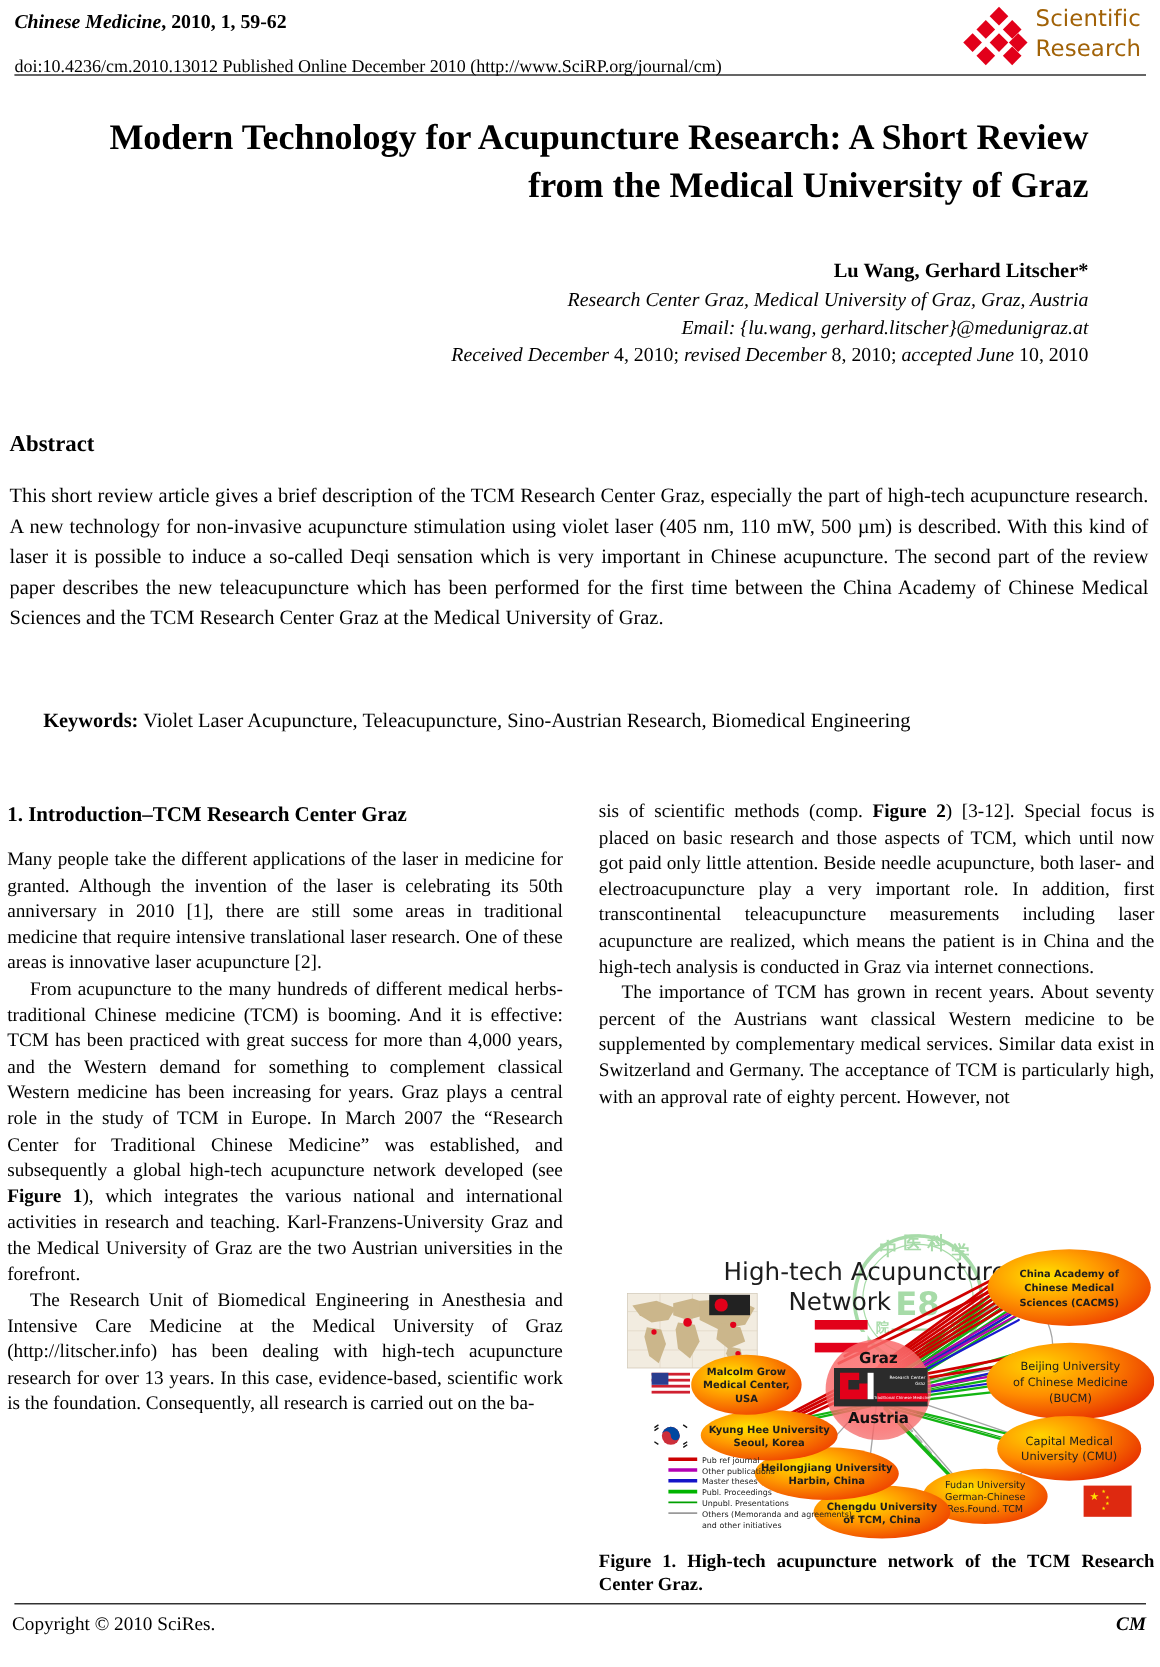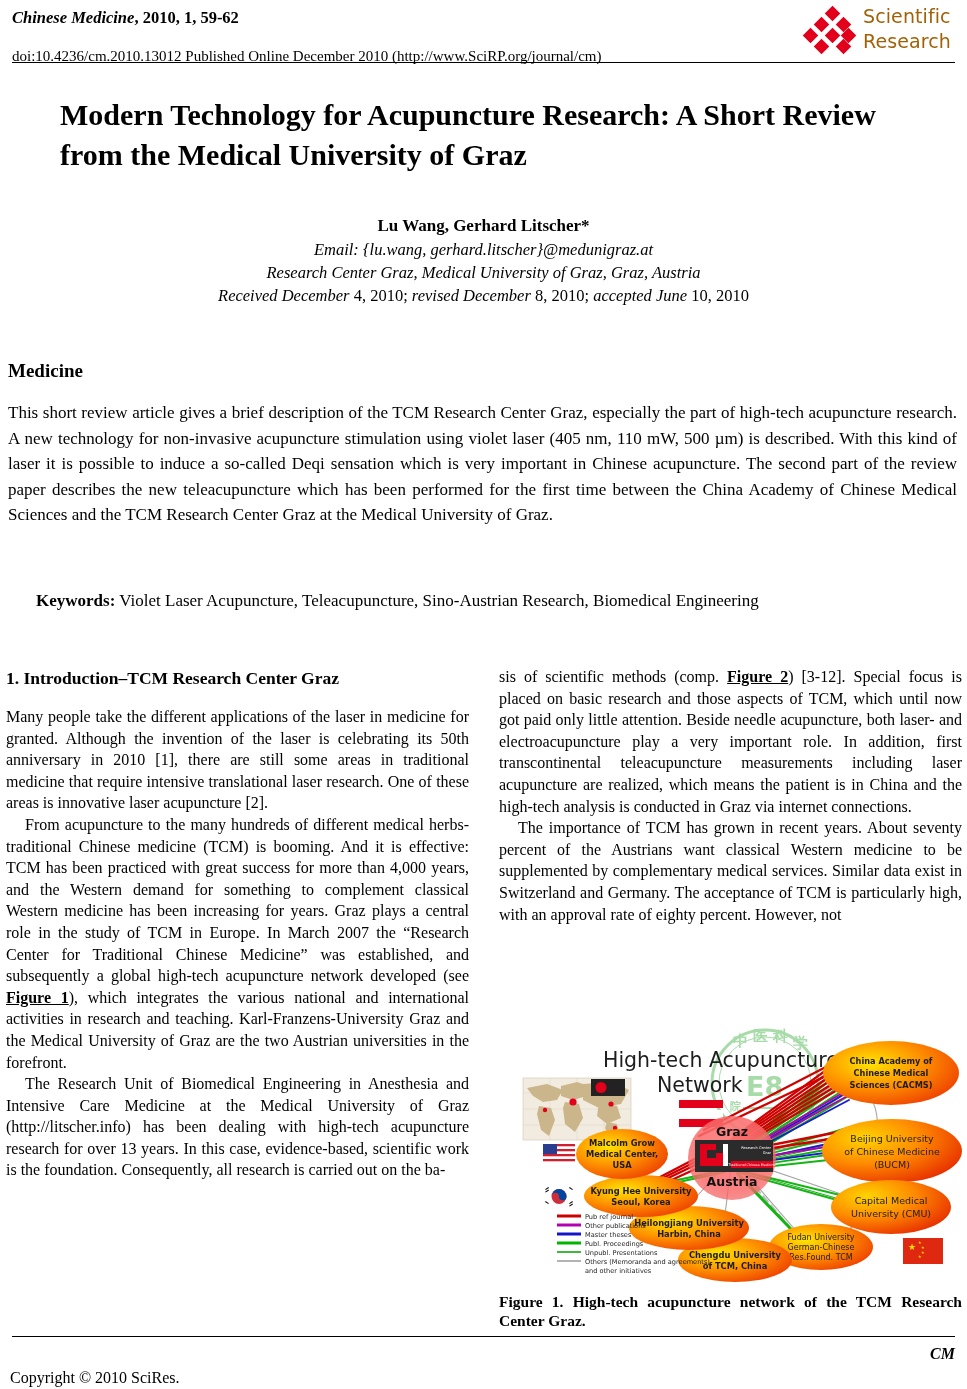--- a/index.html
+++ b/index.html
@@ -17,54 +17,54 @@
   .hdr-line2{font-size:15px;line-height:20px;margin-top:18px;}
   .hdr-rule{position:absolute;left:12px;top:62px;width:943px;height:1px;background:#000;}
 
   .logo{position:absolute;right:10px;top:4px;width:148px;height:52px;}
   .logo-diamond{position:absolute;left:2px;top:4px;width:46px;height:44px;}
   .logo-diamond i{position:absolute;display:block;width:11px;height:11px;background:#e2001a;transform:rotate(45deg);}
   .logo-txt{position:absolute;left:54px;top:0px;font-family:"DejaVu Sans", sans-serif;
             font-size:19px;line-height:25px;color:#a16207;letter-spacing:.1px;}
 
   
-  .title{position:absolute;left:60px;top:95px;width:847px;text-align:left;
+  .title{position:absolute;left:60px;top:95px;width:847px;text-align:right;
          font-size:30px;line-height:40px;font-weight:bold;}
 
   
-  .authors{position:absolute;left:60px;top:213px;width:847px;text-align:center;}
+  .authors{position:absolute;left:60px;top:213px;width:847px;text-align:right;}
   .auth-names{font-size:17px;line-height:25px;font-weight:bold;}
   .auth-aff{font-size:16.5px;line-height:23px;font-style:italic;}
   .auth-dates{font-size:16.5px;line-height:23px;}
   .auth-dates i{font-style:italic;}
 
   
   .abs-h{position:absolute;left:8px;top:360px;font-size:19px;font-weight:bold;}
   .abs-b{position:absolute;left:8px;top:400px;width:949px;font-size:17px;line-height:25.5px;text-align:justify;}
   .kw{position:absolute;left:8px;top:588px;width:949px;font-size:17px;line-height:25px;}
   .kw b{font-weight:bold;margin-left:28px;}
 
   
   .col{position:absolute;top:650px;width:463px;font-size:16px;line-height:21.6px;text-align:justify;margin-top:16px;}
   .col-l{left:6px;}
   .col-r{left:499px;}
   .sec-h{font-size:17.5px;font-weight:bold;line-height:24px;margin:0 0 16px 0;text-align:left;}
   .col p{margin:0;text-indent:19px;}
   .col p.noind{text-indent:0;}
-  .col p b{font-weight:bold;text-decoration:underline;}
+  .col p b{font-weight:bold;}
 
   
   .figwrap{position:absolute;left:499px;top:1010px;width:463px;height:278px;}
   .fig{position:absolute;left:0;top:0;width:463px;height:278px;overflow:hidden;background:#fff;}
   .figcap{position:absolute;left:499px;top:1292px;width:463px;font-size:15.5px;line-height:19px;
           font-weight:bold;text-align:justify;}
 
   
   .ft-rule{position:absolute;left:12px;top:1336px;width:943px;height:1px;background:#000;}
-  .ft-l{position:absolute;left:10px;top:1345px;font-size:16px;margin-top:24px;}
+  .ft-l{position:absolute;left:10px;top:1345px;font-size:16px;}
   .ft-r{position:absolute;right:12px;top:1345px;font-size:16px;font-weight:bold;font-style:italic;}
 </style>
 </head>
 <body>
 
 <div class="page">
 
   <div class="hdr">
     <div class="hdr-line1"><span class="jname">Chinese Medicine</span><span class="jrest">, 2010, 1, 59-62</span></div>
     <div class="hdr-line2">doi:10.4236/cm.2010.13012 Published Online December 2010 (http://www.SciRP.org/journal/cm)</div>
@@ -85,26 +85,26 @@
       <div>Scientific</div>
       <div>Research</div>
     </div>
   </div>
   <div class="hdr-rule"></div>
 
   <div class="title">Modern Technology for Acupuncture Research: A Short Review from the Medical University of Graz</div>
 
   <div class="authors">
     <div class="auth-names">Lu Wang, Gerhard Litscher*</div>
+    <div class="auth-aff">Research Center Graz, Medical University of Graz, Graz, Austria</div>
     <div class="auth-aff"><span>Email</span><span>: {lu.wang, gerhard.litscher}@medunigraz.at</span></div>
-    <div class="auth-aff">Research Center Graz, Medical University of Graz, Graz, Austria</div>
     <div class="auth-dates"><i>Received December</i><span> 4, 2010; </span><i>revised December</i><span> 8, 2010; </span><i>accepted June</i><span> 10, 2010</span></div>
   </div>
 
-  <div class="abs-h">Medicine</div>
+  <div class="abs-h">Abstract</div>
   <div class="abs-b">This short review article gives a brief description of the TCM Research Center Graz, especially the part of high-tech acupuncture research. A new technology for non-invasive acupuncture stimulation using violet laser (405 nm, 110 mW, 500 µm) is described. With this kind of laser it is possible to induce a so-called Deqi sensation which is very important in Chinese acupuncture. The second part of the review paper describes the new teleacupuncture which has been performed for the first time between the China Academy of Chinese Medical Sciences and the TCM Research Center Graz at the Medical University of Graz.</div>
   <div class="kw"><b>Keywords:</b><span> Violet Laser Acupuncture, Teleacupuncture, Sino-Austrian Research, Biomedical Engineering</span></div>
 
   <div class="col col-l">
     <div class="sec-h">1. Introduction–TCM Research Center Graz</div>
     <p class="noind">Many people take the different applications of the laser in medicine for granted. Although the invention of the laser is celebrating its 50th anniversary in 2010 [1], there are still some areas in traditional medicine that require intensive translational laser research. One of these areas is innovative laser acupuncture [2].</p>
     <p><span>From acupuncture to the many hundreds of different medical herbs-traditional Chinese medicine (TCM) is booming. And it is effective: TCM has been practiced with great success for more than 4,000 years, and the Western demand for something to complement classical Western medicine has been increasing for years. Graz plays a central role in the study of TCM in Europe. In March 2007 the “Research Center for Traditional Chinese Medicine” was established, and subsequently a global high-tech acupuncture network developed (see </span><b>Figure 1</b><span>), which integrates the various national and international activities in research and teaching. Karl-Franzens-University Graz and the Medical University of Graz are the two Austrian universities in the forefront.</span></p>
     <p>The Research Unit of Biomedical Engineering in Anesthesia and Intensive Care Medicine at the Medical University of Graz (http://litscher.info) has been dealing with high-tech acupuncture research for over 13 years. In this case, evidence-based, scientific work is the foundation. Consequently, all research is carried out on the ba-</p>
   </div>
 

